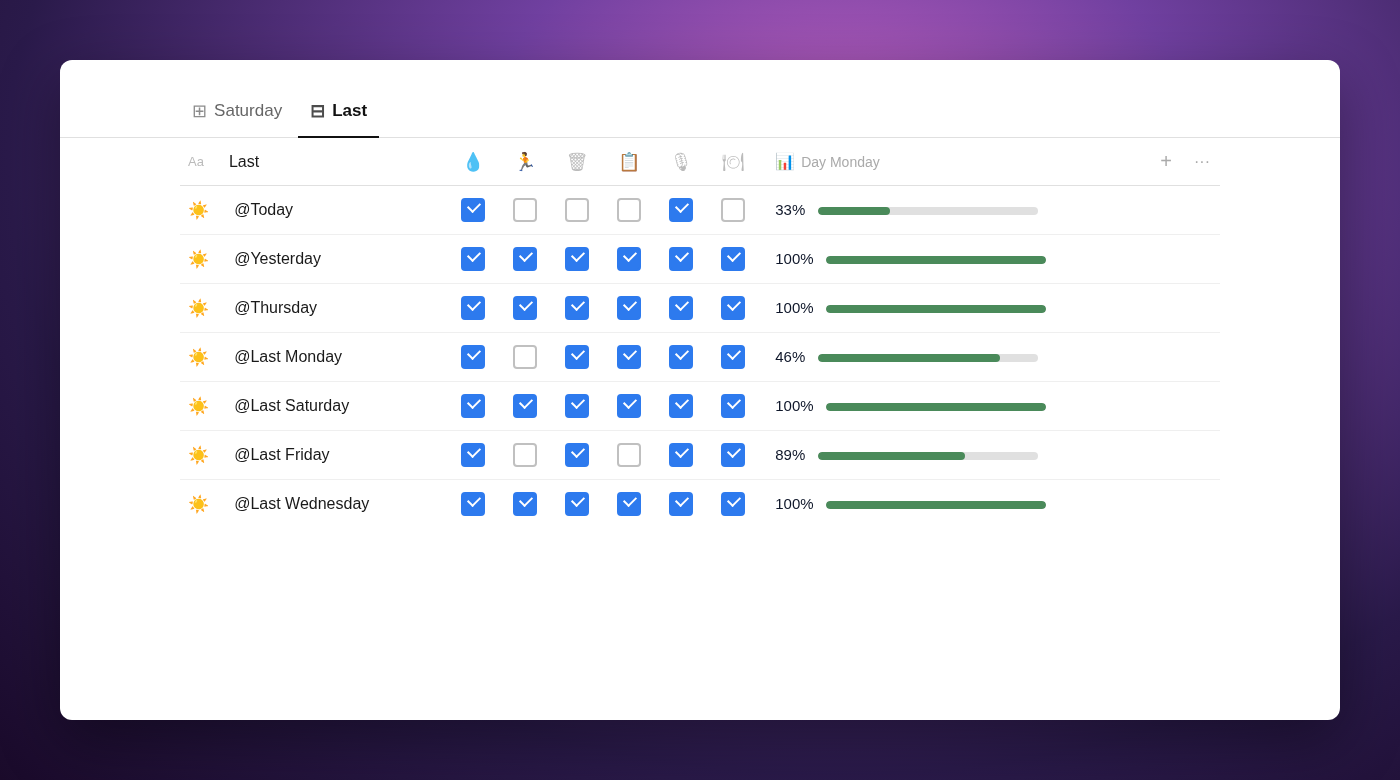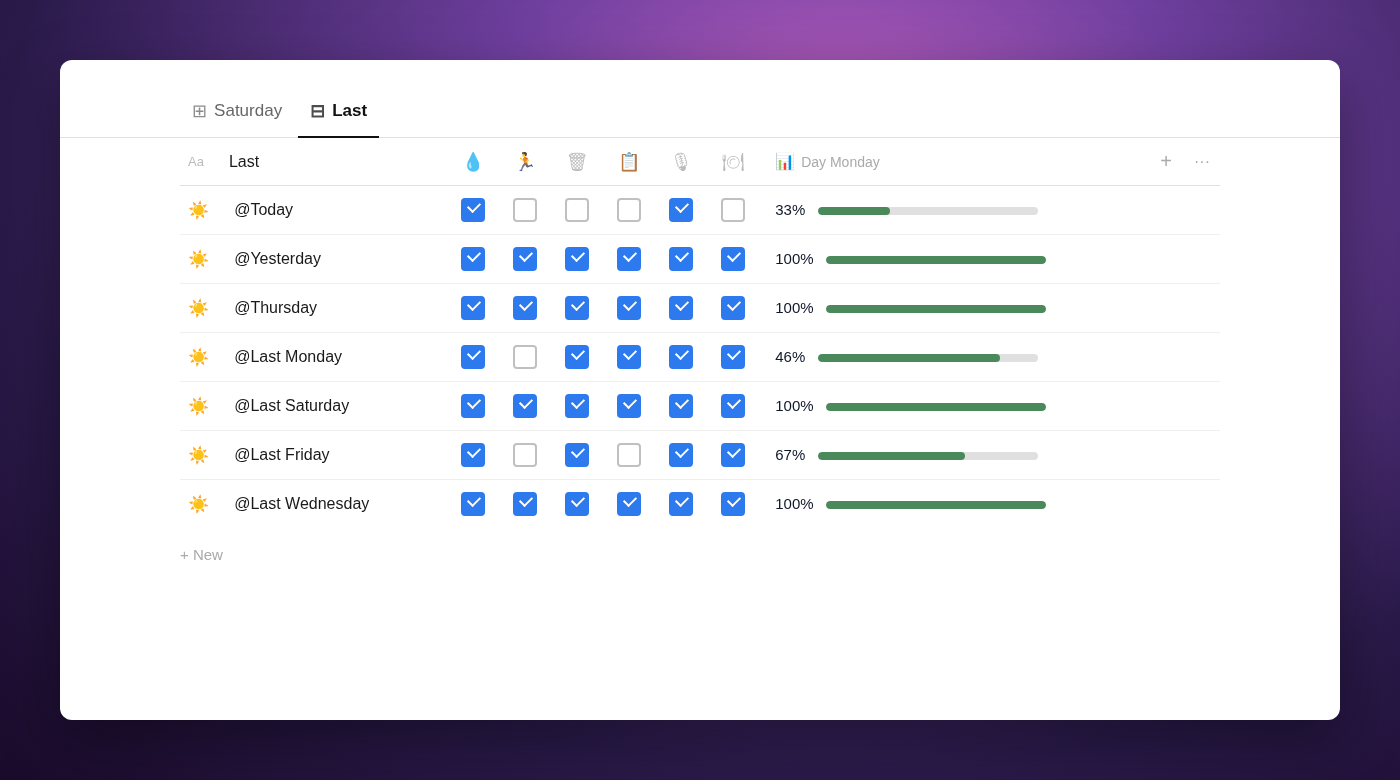--- a/index.html
+++ b/index.html
@@ -359,21 +359,21 @@
     <span>@Last Friday</span>
   </div>
             </td>
             <td class="check-cell"><div class="checkbox checked"></div></td>
             <td class="check-cell"><div class="checkbox"></div></td>
             <td class="check-cell"><div class="checkbox checked"></div></td>
             <td class="check-cell"><div class="checkbox"></div></td>
             <td class="check-cell"><div class="checkbox checked"></div></td>
             <td class="check-cell"><div class="checkbox checked"></div></td>
             <td style="padding-left: 16px;">
-    <span class="score-cell">67%</span>
+    <span class="score-cell">89%</span>
     <div class="progress-bar-container">
       <div class="progress-bar-fill" style="width:67%"></div>
     </div>
   </td>
             <td></td>
             <td></td>
           </tr>
           <tr>
             <td>
               <div class="name-cell">
@@ -392,15 +392,14 @@
     <div class="progress-bar-container">
       <div class="progress-bar-fill" style="width:100%"></div>
     </div>
   </td>
             <td></td>
             <td></td>
           </tr>
         </tbody>
     </table>
 
-    <div class="add-new">+ New</div>
   </div>
 </div>
 
 </body></html>

